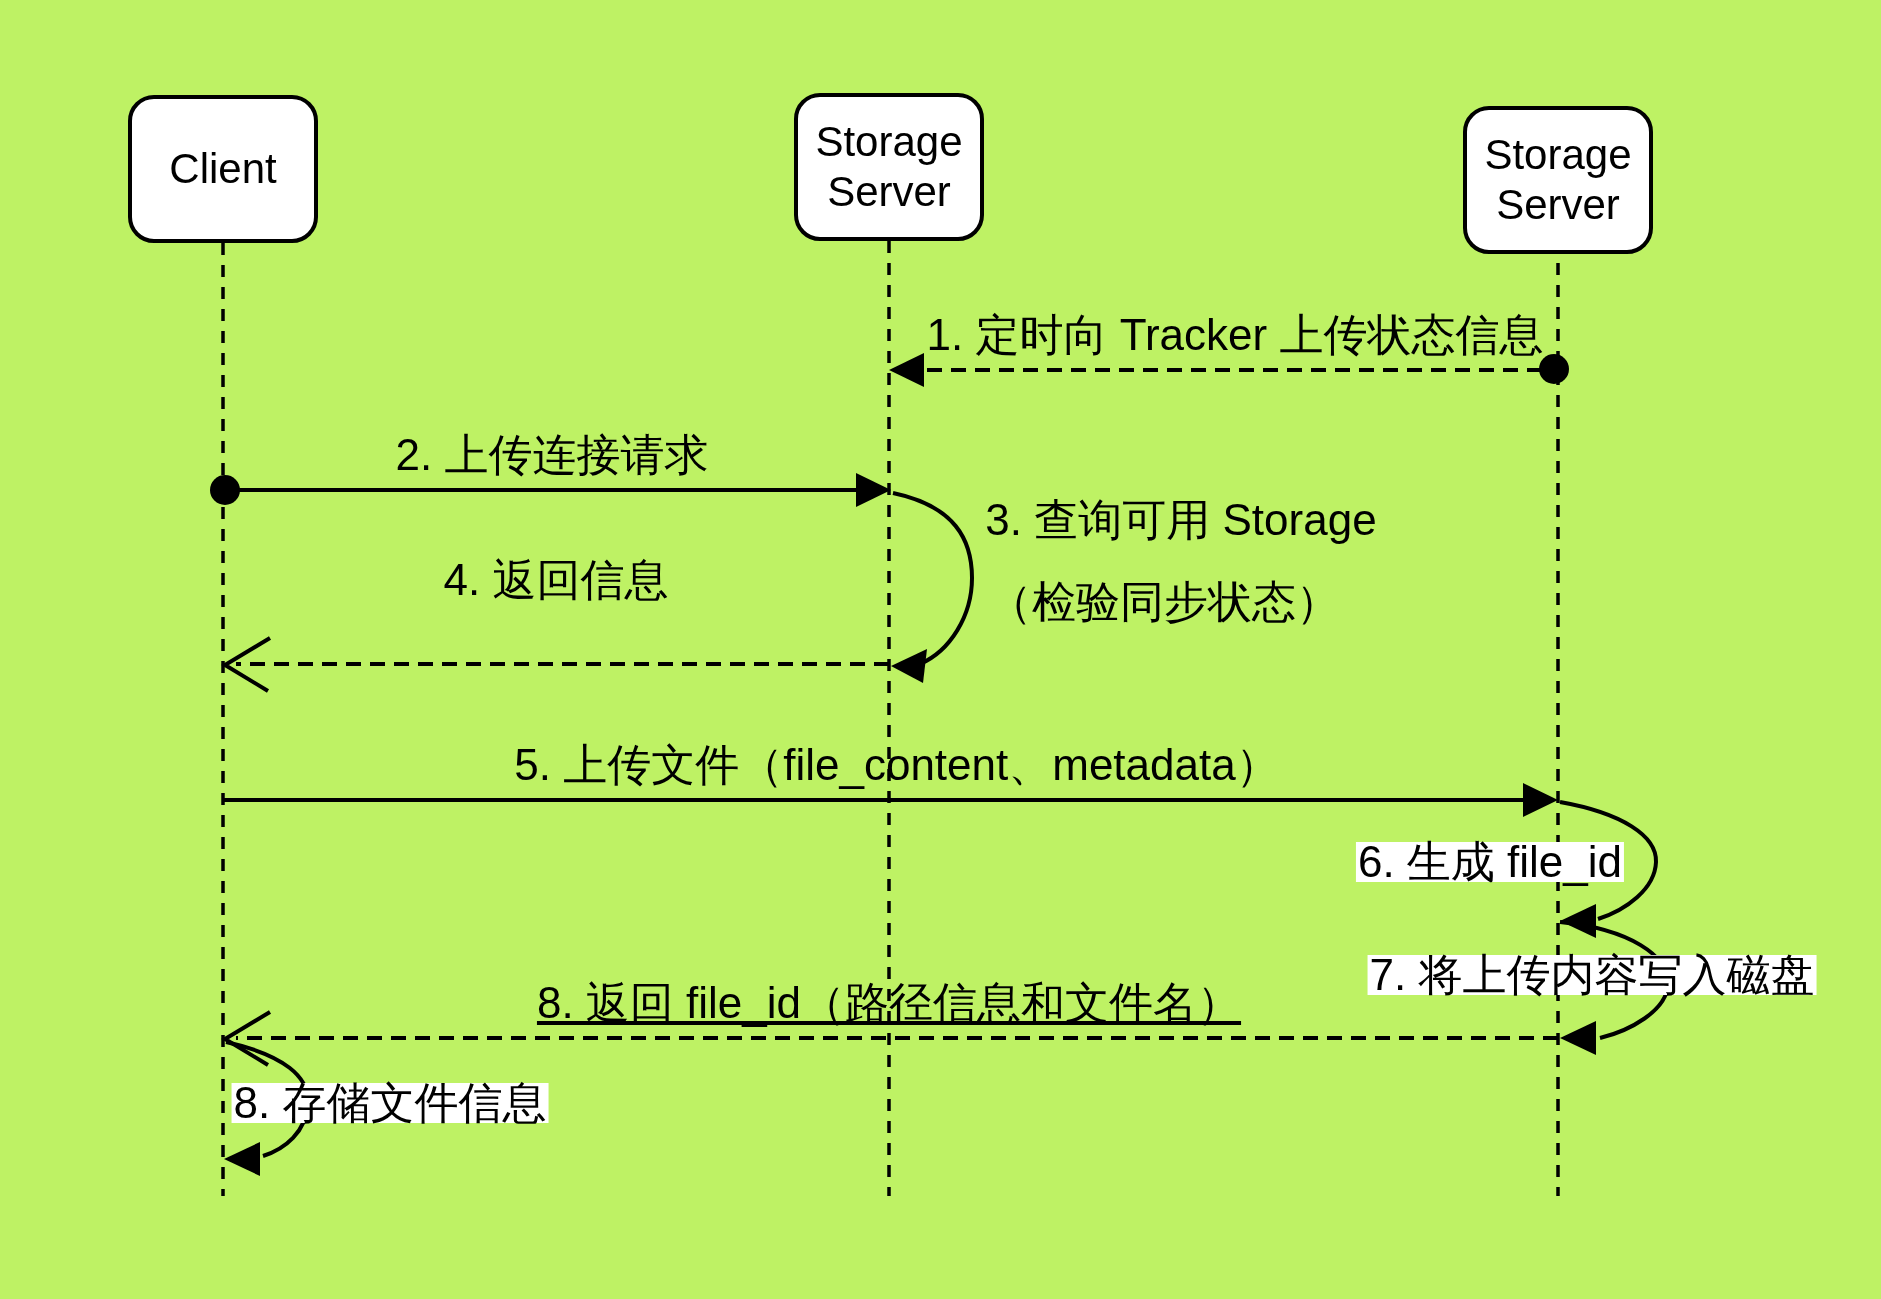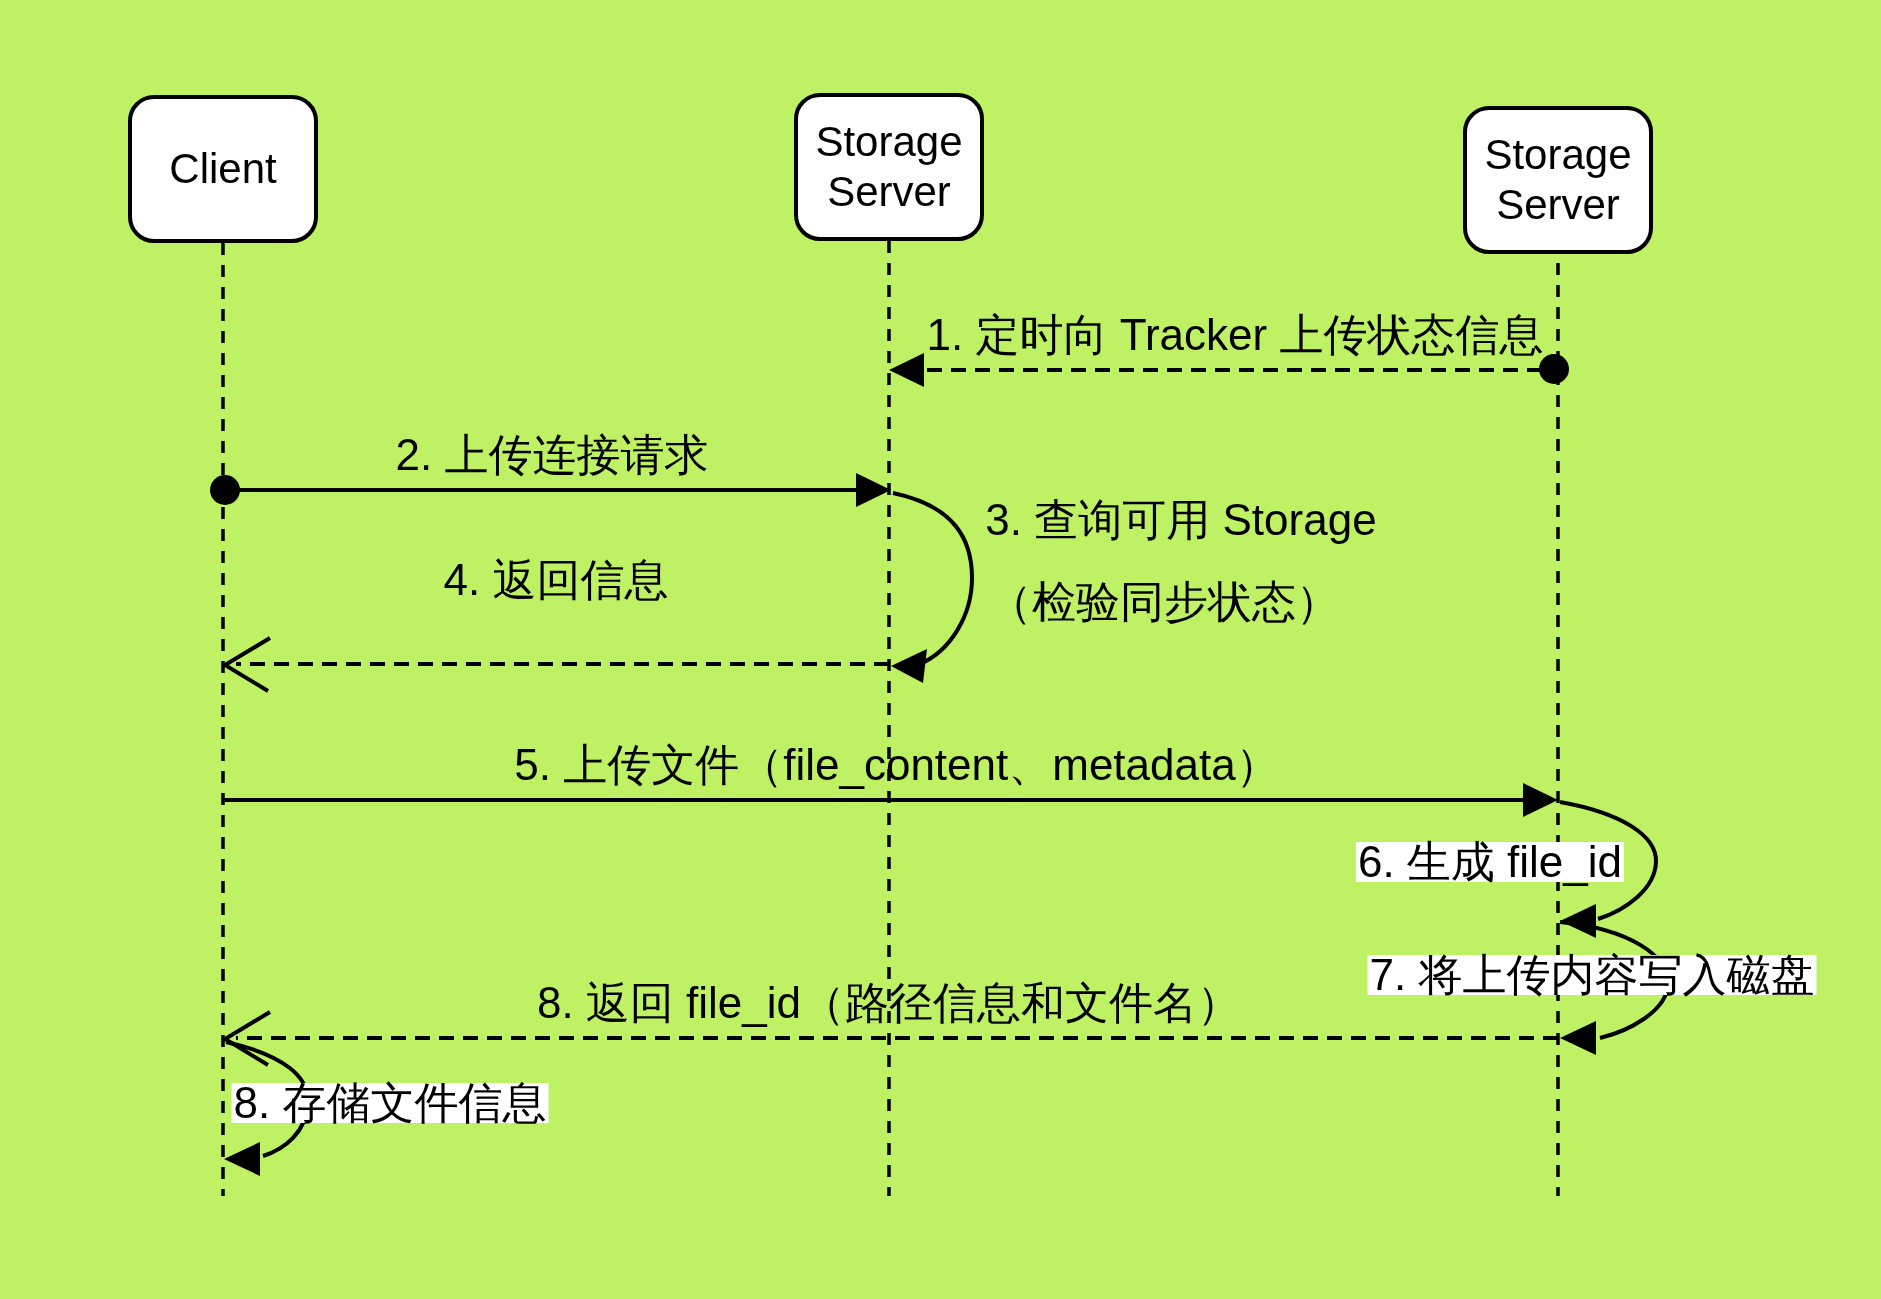--- a/index.html
+++ b/index.html
@@ -94,16 +94,16 @@
 Server</div>
 
   <div class="msg-label" style="left:1235px; top:315px;">1. 定时向 Tracker 上传状态信息</div>
   <div class="msg-label" style="left:552px;  top:435px;">2. 上传连接请求</div>
   <div class="msg-label" style="left:1181px; top:500px;">3. 查询可用 Storage</div>
   <div class="msg-label" style="left:1164px; top:582px;">（检验同步状态）</div>
   <div class="msg-label" style="left:556px;  top:560px;">4. 返回信息</div>
   <div class="msg-label" style="left:897px;  top:745px;">5. 上传文件（file_content、metadata）</div>
   <div class="msg-label bg" style="left:1490px; top:842px;">6. 生成 file_id</div>
   <div class="msg-label bg" style="left:1592px; top:955px;">7. 将上传内容写入磁盘</div>
-  <div class="msg-label" style="left:889px;  top:983px;">8. 返回 file_id（路径信息和文件名）</div>
+  <div class="msg-label" style="left:889px;  top:983px;text-decoration:underline;">8. 返回 file_id（路径信息和文件名）</div>
   <div class="msg-label bg" style="left:390px; top:1083px;">8. 存储文件信息</div>
 
 </div>
 
 </body></html>

